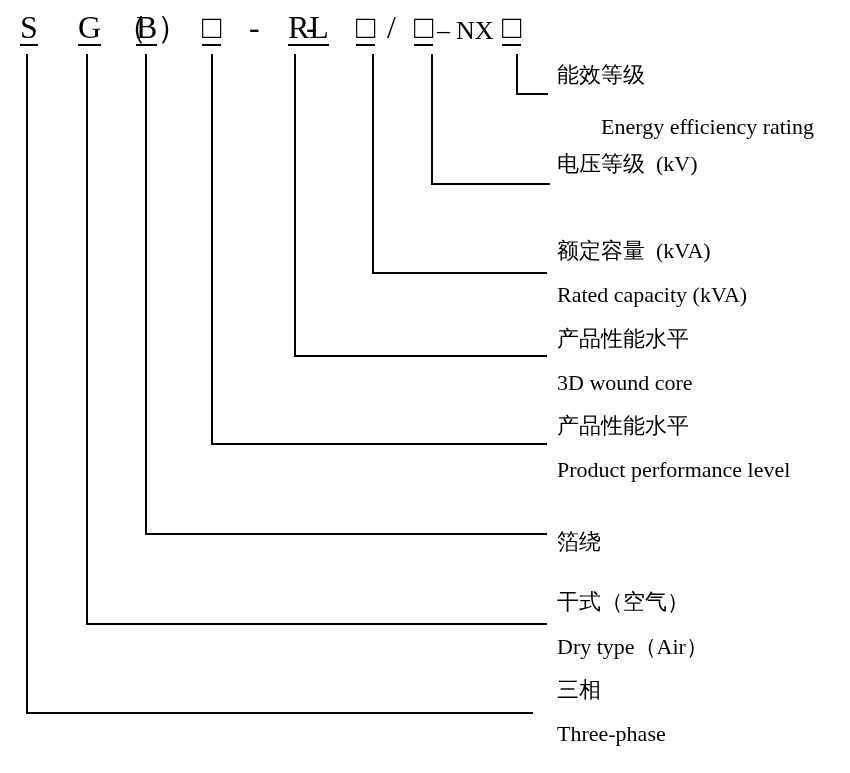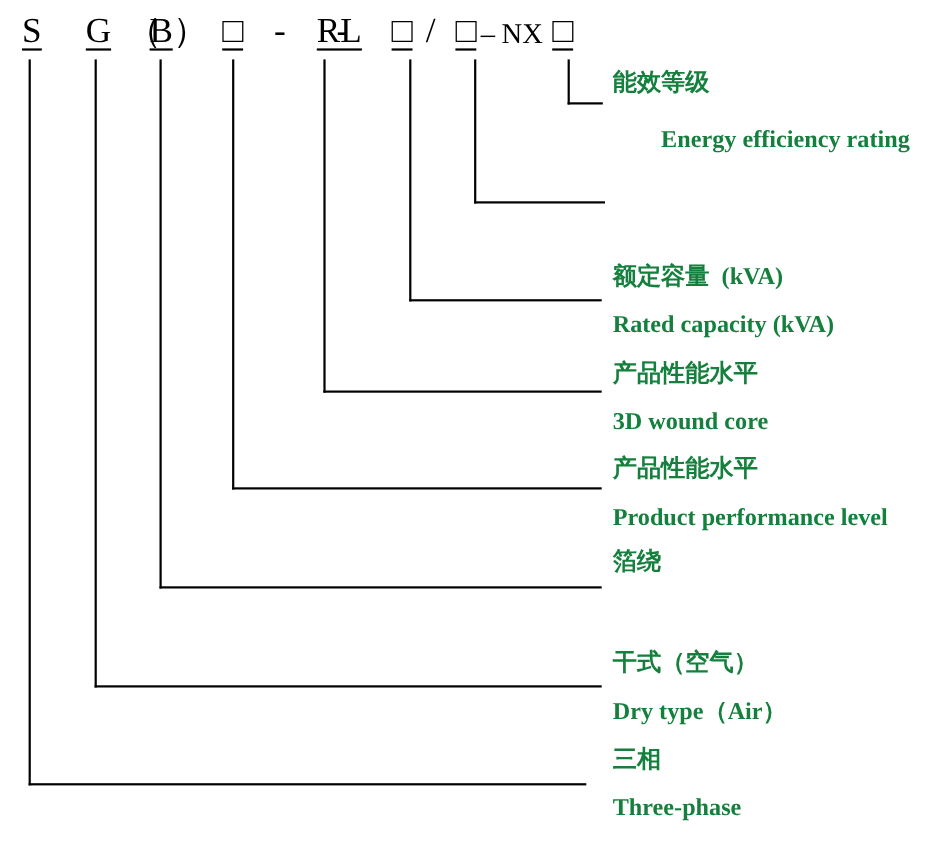--- a/index.html
+++ b/index.html
@@ -37,22 +37,21 @@
     border-bottom: 2px solid #000000;
   }
   
   .label {
     position: absolute;
     left: 557px;
     height: 28px;
     line-height: 28px;
     font-size: 22px;
     white-space: pre;
-    color: #15803d;
-    font-weight: bold;
+    color: #000000;
   }
 </style>
 </head>
 <body>
 
 <div class="stage">
 
   <div>
     <span class="code-el u" style="left:20px;">S</span>
     <span class="code-el u" style="left:78px;">G</span>
@@ -76,31 +75,32 @@
   <div class="connector" style="left:145px; top:54px; width:402px; height:481px;"></div>
   <div class="connector" style="left:211px; top:54px; width:336px; height:391px;"></div>
   <div class="connector" style="left:294px; top:54px; width:253px; height:303px;"></div>
   <div class="connector" style="left:372px; top:54px; width:175px; height:220px;"></div>
   <div class="connector" style="left:431px; top:54px; width:119px; height:131px;"></div>
   <div class="connector" style="left:516px; top:54px; width:32px;  height:41px;"></div>
 
   <div class="label" style="top:61px;">能效等级</div>
   <div class="label" style="top:113px;margin-left:44px;">Energy efficiency rating</div>
 
+  <div class="label" style="top:150px;">电压等级  (kV)</div>
 
   <div class="label" style="top:237px;">额定容量  (kVA)</div>
   <div class="label" style="top:281px;text-align:right;">Rated capacity (kVA)</div>
 
   <div class="label" style="top:325px;">产品性能水平</div>
   <div class="label" style="top:369px;">3D wound core</div>
 
   <div class="label" style="top:412px;">产品性能水平</div>
   <div class="label" style="top:456px;">Product performance level</div>
 
-  <div class="label" style="top:496px;">箔绕</div>
+  <div class="label" style="top:528px;">箔绕</div>
 
   <div class="label" style="top:588px;">干式（空气）</div>
   <div class="label" style="top:633px;">Dry type（Air）</div>
 
   <div class="label" style="top:676px;">三相</div>
   <div class="label" style="top:720px;">Three-phase</div>
 
 </div>
 
 </body></html>

